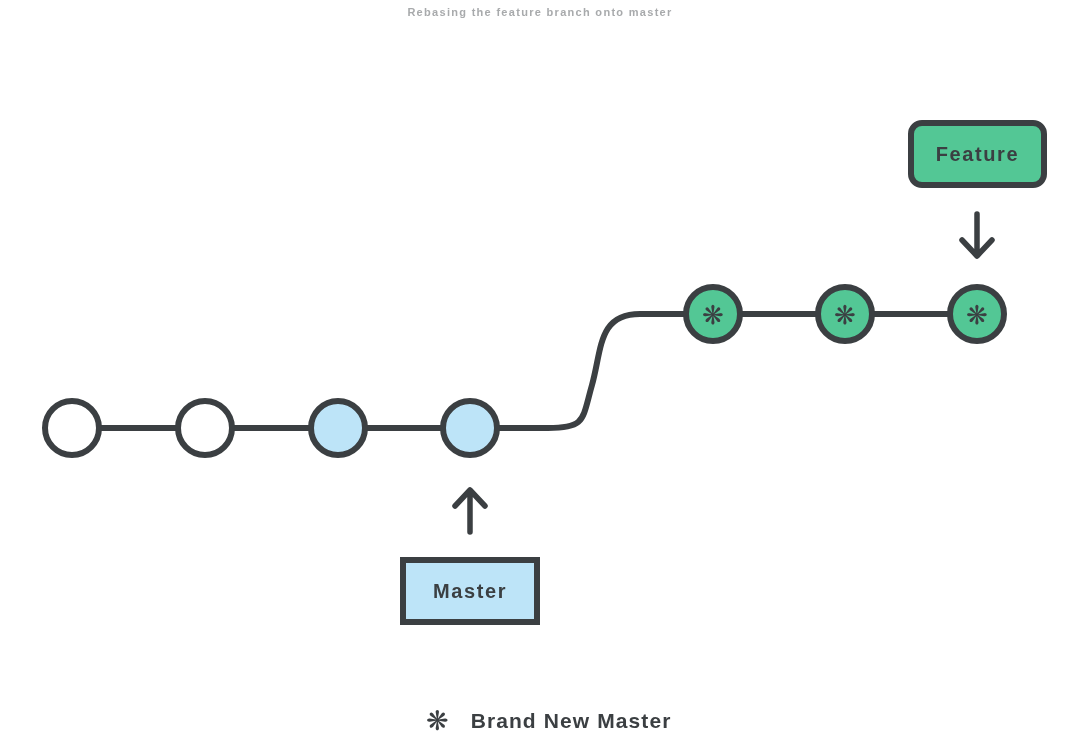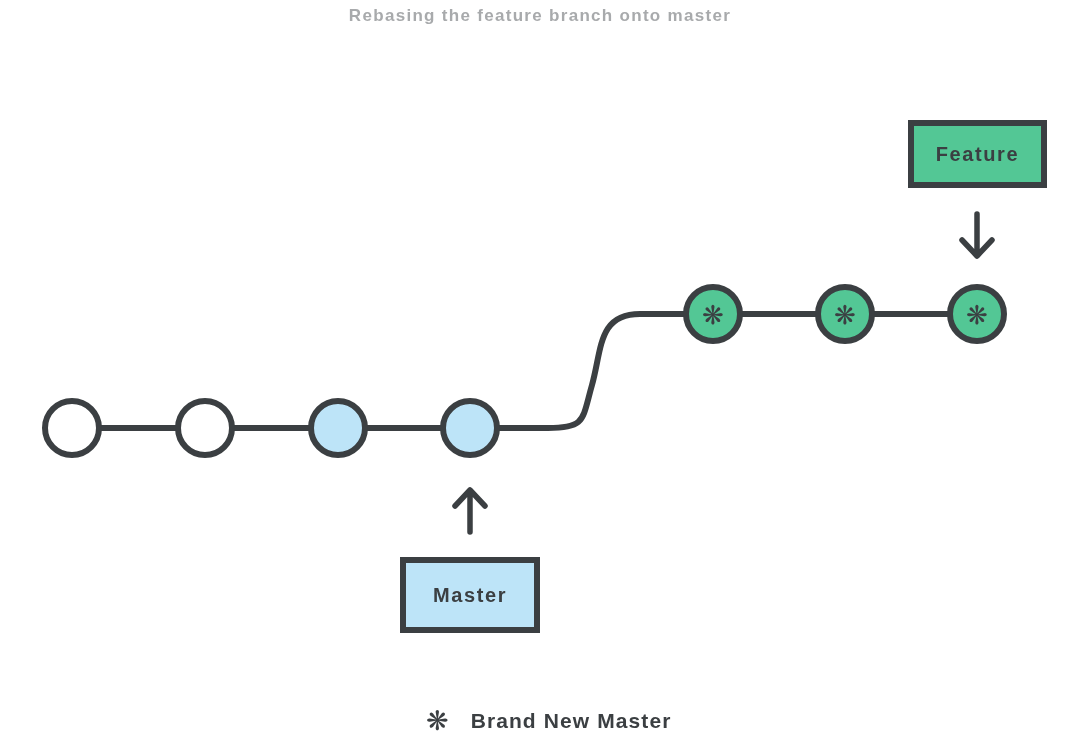--- a/index.html
+++ b/index.html
@@ -7,21 +7,21 @@
     position:relative;
     width:1080px;height:743px;
     background:#ffffff;
     font-family:"Liberation Sans", sans-serif;
     overflow:hidden;
   }
   .diagram-title{
     position:absolute;
     top:6px;left:0;width:1080px;
     text-align:center;
-    font-size:17px;
+    font-size:11px;
     letter-spacing:1.3px;
     color:var(--title-gray,#a8aaac);
     font-weight:600;
   }
   svg.graph{position:absolute;left:0;top:0;}
   .edge{stroke:var(--stroke,#3b3f42);stroke-width:6;fill:none;}
   .arrow{stroke:var(--stroke,#3b3f42);stroke-width:5.5;fill:none;stroke-linecap:round;stroke-linejoin:round;}
   .commit{stroke:var(--stroke,#3b3f42);stroke-width:6;}
   .commit.white{fill:#ffffff;}
   .commit.blue{fill:var(--blue,#bde4f8);}
@@ -35,22 +35,22 @@
   .branch-box{
     position:absolute;
     border:6px solid var(--stroke,#3b3f42);
     display:flex;align-items:center;justify-content:center;
     font-size:20px;
     letter-spacing:1.6px;
     color:var(--stroke,#3b3f42);
     box-sizing:border-box;
     font-weight:600;
   }
-  .branch-box.feature{left:908px;top:120px;width:139px;height:68px;background:var(--green,#53c795);}
-  .branch-box.master{left:400px;top:557px;width:140px;height:76px;background:var(--blue,#bde4f8);}
+  .branch-box.feature{left:908px;top:120px;width:139px;height:68px;background:var(--green,#53c795);border-radius:14px;}
+  .branch-box.master{left:400px;top:557px;width:140px;height:68px;background:var(--blue,#bde4f8);}
   .legend{
     position:absolute;
     left:426px;top:707px;
     display:flex;align-items:center;
     color:var(--stroke,#3b3f42);
   }
   .legend .legend-glyph{
     font-size:27px;
     line-height:27px;
     font-family:"DejaVu Sans", sans-serif;

